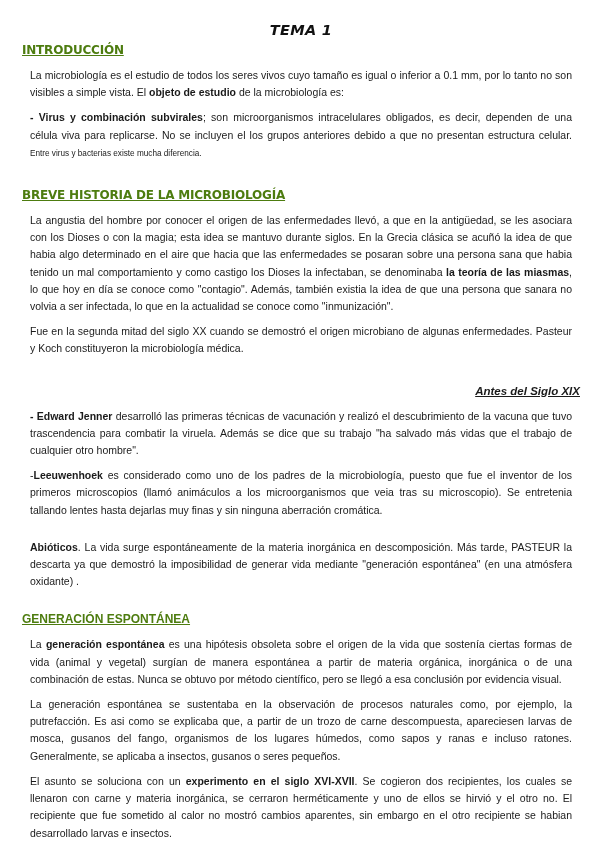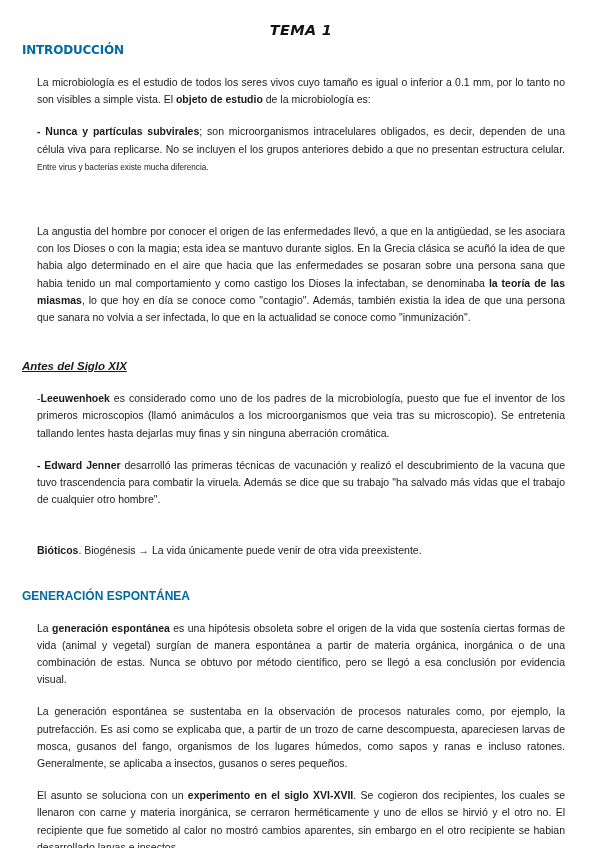--- a/index.html
+++ b/index.html
@@ -31,37 +31,39 @@
       letter-spacing: 0.3px;
       color: #111;
     }
     .section-heading {
       font-family: "DejaVu Sans", sans-serif;
       font-weight: bold;
       font-size: 12px;
       margin: 0;
       line-height: 17px;
       letter-spacing: -0.2px;
-      color: #0369a1;
+      color: #4d7c0f;
+      text-decoration: underline;
     }
     .section-heading.plain {
       font-family: "Liberation Sans", sans-serif;
       font-size: 12px;
       letter-spacing: 0;
     }
     .sub-heading {
       font-weight: bold;
       font-style: italic;
       text-decoration: underline;
       font-size: 11.5px;
       margin: 0 0 4px 0;
       line-height: 17px;
+      text-align: right;
     }
     p {
-      margin: 15px;
+      margin: 8px;
       font-size: 10.5px;
       line-height: 17.2px;
       text-align: justify;
     }
     p.gap { margin-top: 2px; }
     .small { font-size: 8.2px; }
     b { font-weight: bold; }
     .spacer-lg { height: 17px; }
     .spacer-md { height: 13px; }
     .spacer-sm { height: 4px; }
@@ -69,37 +71,39 @@
 </head>
 <body>
 
 <div class="page">
 
   <h1 class="doc-title">TEMA 1</h1>
 
   <section>
     <h2 class="section-heading">INTRODUCCIÓN</h2>
     <p><span>La microbiología es el estudio de todos los seres vivos cuyo tamaño es igual o inferior a 0.1 mm, por lo tanto no son visibles a simple vista. El </span><b>objeto de estudio</b><span> de la microbiología es:</span></p>
-    <p><b>- Nunca y partículas subvirales</b><span>; son microorganismos intracelulares obligados, es decir, dependen de una célula viva para replicarse. No se incluyen el los grupos anteriores debido a que no presentan estructura celular. </span><span class="small">Entre virus y bacterias existe mucha diferencia.</span></p>
+    <p><b>- Virus y combinación subvirales</b><span>; son microorganismos intracelulares obligados, es decir, dependen de una célula viva para replicarse. No se incluyen el los grupos anteriores debido a que no presentan estructura celular. </span><span class="small">Entre virus y bacterias existe mucha diferencia.</span></p>
   </section>
 
   <div class="spacer-lg"></div>
 
   <section>
+    <h2 class="section-heading">BREVE HISTORIA DE LA MICROBIOLOGÍA</h2>
     <p><span>La angustia del hombre por conocer el origen de las enfermedades llevó, a que en la antigüedad, se les asociara con los Dioses o con la magia; esta idea se mantuvo durante siglos. En la Grecia clásica se acuñó la idea de que habia algo determinado en el aire que hacia que las enfermedades se posaran sobre una persona sana que habia tenido un mal comportamiento y como castigo los Dioses la infectaban, se denominaba </span><b>la teoría de las miasmas</b><span>, lo que hoy en día se conoce como "contagio". Además, también existia la idea de que una persona que sanara no volvia a ser infectada, lo que en la actualidad se conoce como "inmunización".</span></p>
+    <p class="gap">Fue en la segunda mitad del siglo XX cuando se demostró el origen microbiano de algunas enfermedades. Pasteur y Koch constituyeron la microbiología médica.</p>
   </section>
 
   <div class="spacer-lg"></div>
 
   <section>
     <h3 class="sub-heading">Antes del Siglo XIX</h3>
+    <p><b>- Edward Jenner</b><span> desarrolló las primeras técnicas de vacunación y realizó el descubrimiento de la vacuna que tuvo trascendencia para combatir la viruela.  Además se dice que su trabajo "ha salvado más vidas que el trabajo de cualquier otro hombre".</span></p>
     <p><span>-</span><b>Leeuwenhoek</b><span> es considerado como uno de los padres de la microbiología, puesto que fue el inventor de los primeros microscopios (llamó animáculos a los microorganismos que veia tras su microscopio). Se entretenia tallando lentes hasta dejarlas muy finas y sin ninguna aberración cromática.</span></p>
-    <p><b>- Edward Jenner</b><span> desarrolló las primeras técnicas de vacunación y realizó el descubrimiento de la vacuna que tuvo trascendencia para combatir la viruela.  Además se dice que su trabajo "ha salvado más vidas que el trabajo de cualquier otro hombre".</span></p>
     <div class="spacer-sm"></div>
-    <p><b>Bióticos</b><span>. Biogénesis → La vida únicamente puede venir de otra vida preexistente.</span></p>
+    <p><b>Abióticos</b><span>. La vida surge espontáneamente de la materia inorgánica en descomposición. Más tarde, PASTEUR la descarta ya que demostró la imposibilidad de generar vida mediante "generación espontánea" (en una atmósfera oxidante) .</span></p>
   </section>
 
   <div class="spacer-md"></div>
 
   <section>
     <h2 class="section-heading plain">GENERACIÓN ESPONTÁNEA</h2>
     <p><span>La </span><b>generación espontánea</b><span> es una hipótesis obsoleta sobre el origen de la vida que sostenía ciertas formas de vida (animal y vegetal) surgían de manera espontánea a partir de materia orgánica, inorgánica o de una combinación de estas. Nunca se obtuvo por método científico, pero se llegó a esa conclusión por evidencia visual.</span></p>
     <p>La generación espontánea se sustentaba en la observación de procesos naturales como, por ejemplo, la putrefacción. Es asi como se explicaba que, a partir de un trozo de carne descompuesta, apareciesen larvas de mosca, gusanos del fango, organismos de los lugares húmedos, como sapos y ranas e incluso ratones. Generalmente, se aplicaba a insectos, gusanos o seres pequeños.</p>
     <p><span>El asunto se soluciona con un </span><b>experimento en el siglo XVI-XVII</b><span>. Se cogieron dos recipientes, los cuales se llenaron con carne y materia inorgánica, se cerraron herméticamente y uno de ellos se hirvió y el otro no. El recipiente que fue sometido al calor no mostró cambios aparentes, sin embargo en el otro recipiente se habian desarrollado larvas e insectos.</span></p>
   </section>

